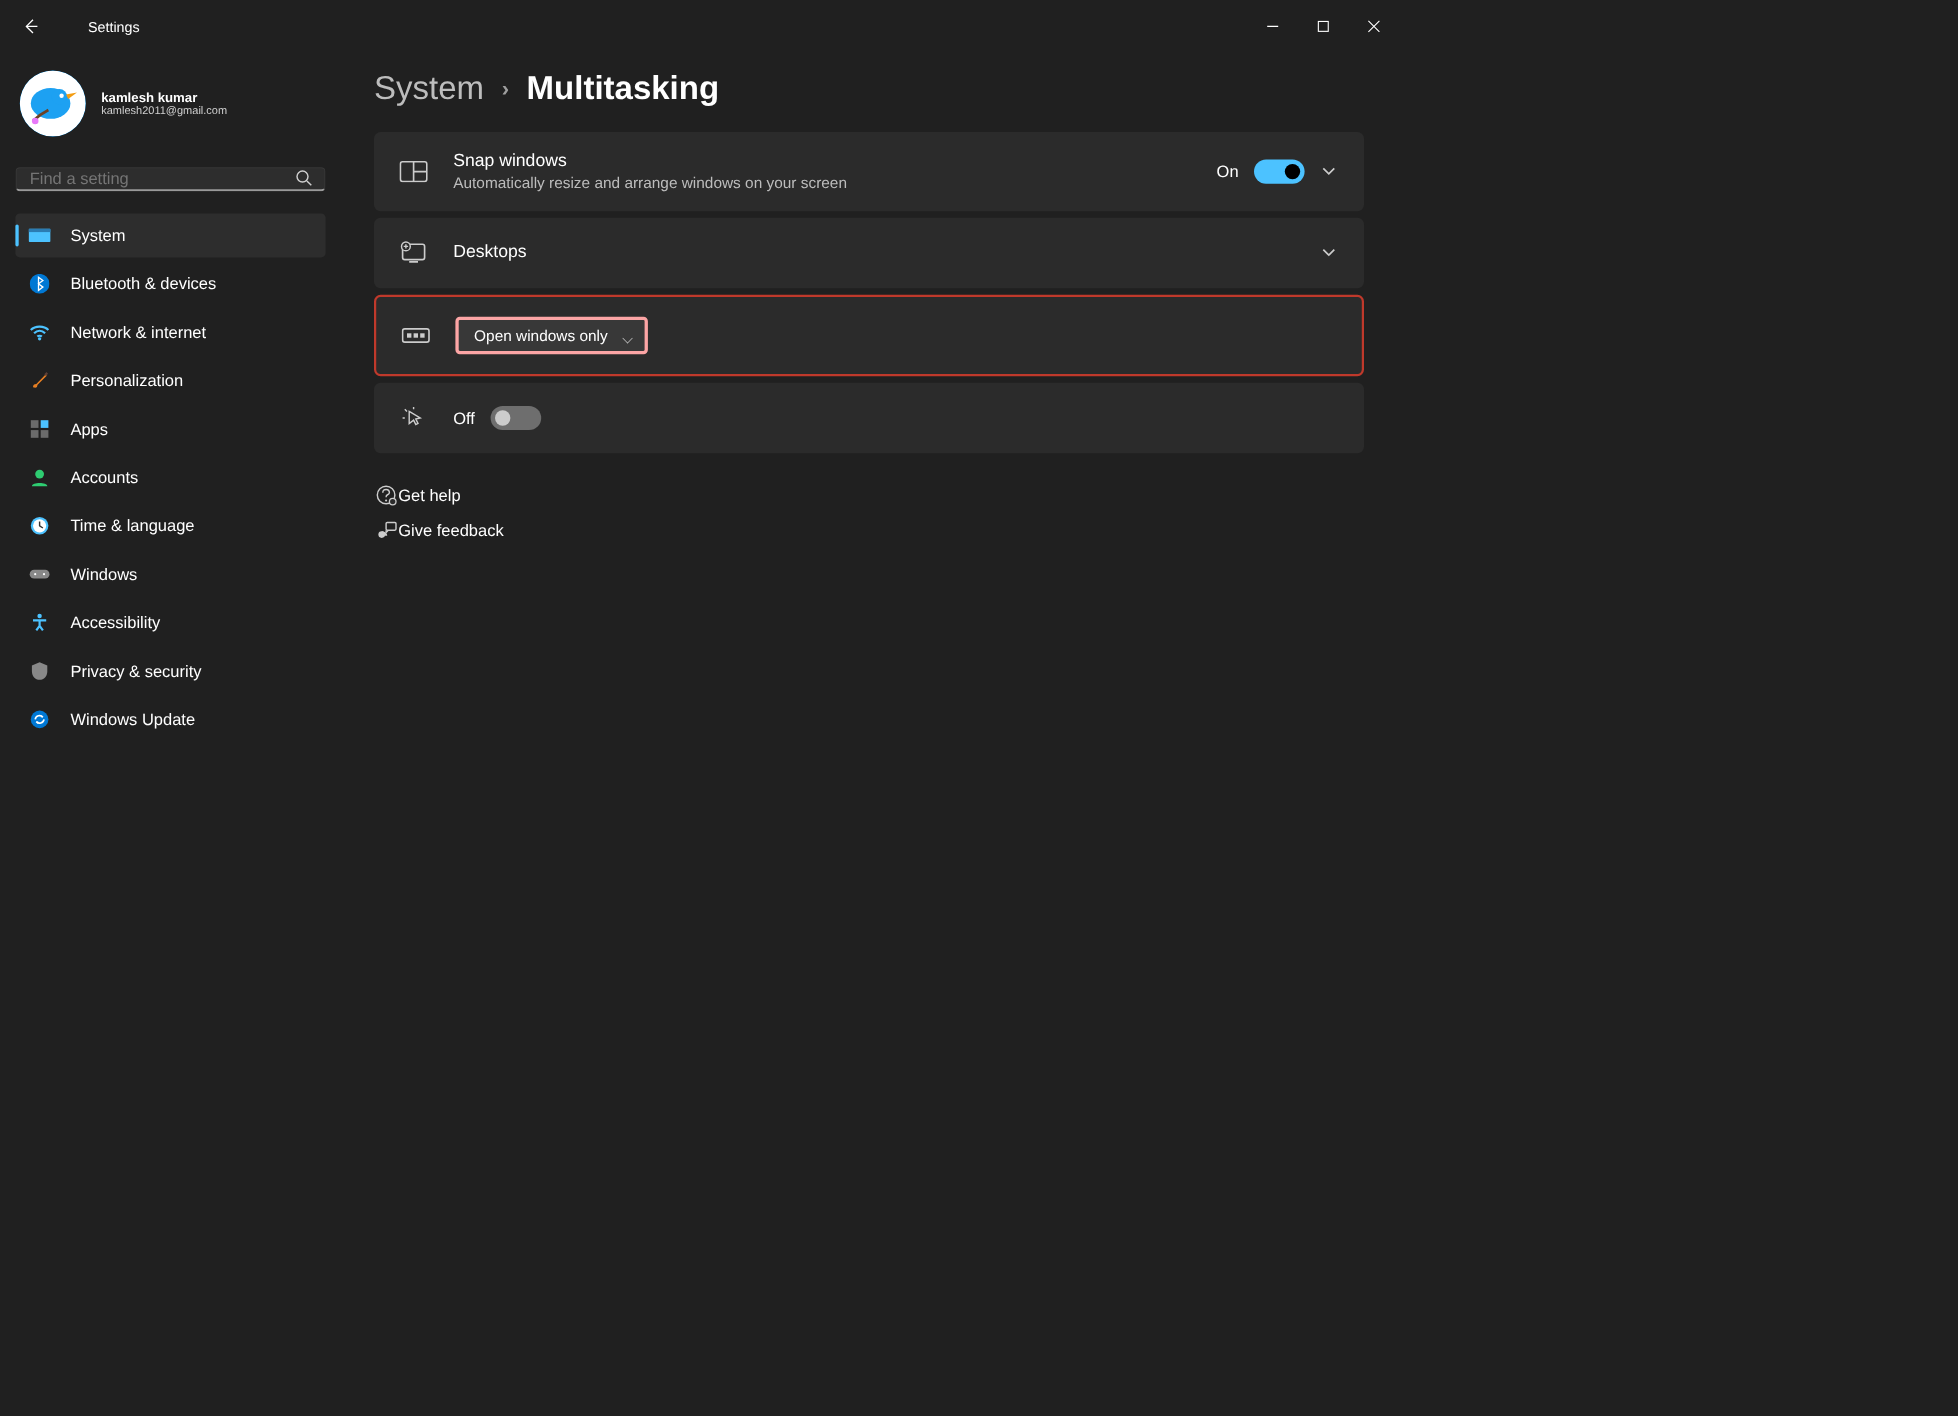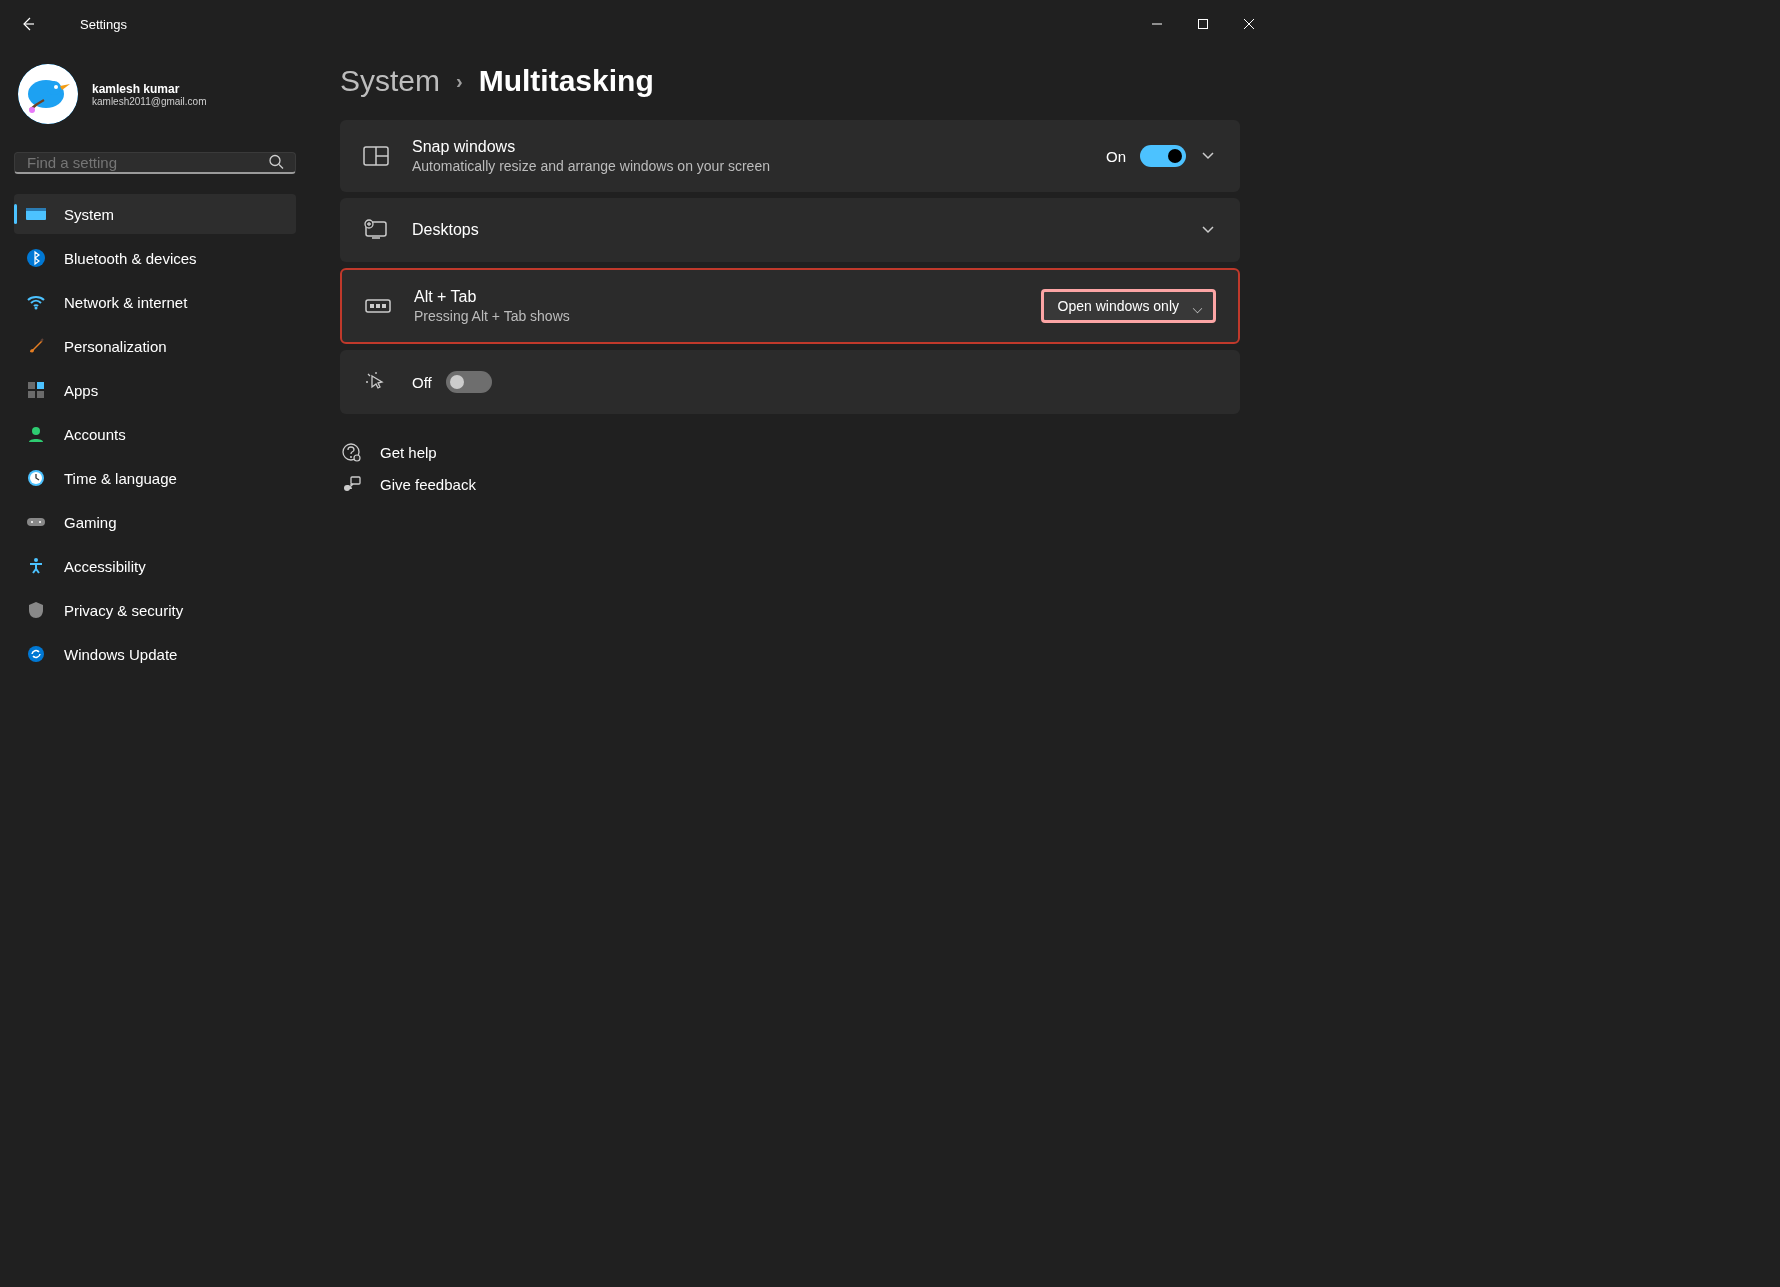--- a/index.html
+++ b/index.html
@@ -212,21 +212,20 @@
       width: 10px;
       height: 10px;
       border-right: 1.5px solid #ccc;
       border-bottom: 1.5px solid #ccc;
       transform: rotate(45deg) scale(0.6);
     }
     .footer-links { margin-top: 28px; display: flex; flex-direction: column; gap: 12px; }
     .footer-link {
       display: flex;
       align-items: center;
-      gap: 18px;
       font-size: 15px;
       cursor: pointer;
     }
     .footer-link .fl-icon { width: 22px; display:flex; justify-content:center; }
   </style>
 </head>
 <body>
 
 <div class="titlebar">
   <div class="back-btn">
@@ -353,21 +352,21 @@
         <span>Time &amp; language</span>
       </div>
       <div class="nav-item">
         <span class="nav-icon">
             <svg width="20" height="14" viewBox="0 0 20 14">
               <rect x="1" y="3" width="18" height="8" rx="4" fill="#888"></rect>
               <circle cx="6" cy="7" r="1" fill="#fff"></circle>
               <circle cx="14" cy="7" r="1" fill="#fff"></circle>
             </svg>
           </span>
-        <span>Gaming</span>
+        <span>Windows</span>
       </div>
       <div class="nav-item">
         <span class="nav-icon">
             <svg width="18" height="18" viewBox="0 0 18 18">
               <circle cx="9" cy="3" r="2" fill="#4cc2ff"></circle>
               <path d="M3 7h12M9 7v5m-3 4 3-4 3 4" stroke="#4cc2ff" stroke-width="2" fill="none"></path>
             </svg>
           </span>
         <span>Accessibility</span>
       </div>
@@ -444,24 +443,20 @@
 
     <div class="card highlight">
       <span class="card-icon">
         <svg width="26" height="18" viewBox="0 0 26 18">
             <rect x="1" y="3" width="24" height="12" rx="2" stroke="#ccc" stroke-width="1.5" fill="none"></rect>
             <rect x="5" y="7" width="4" height="4" fill="#ccc"></rect>
             <rect x="11" y="7" width="4" height="4" fill="#ccc"></rect>
             <rect x="17" y="7" width="4" height="4" fill="#ccc"></rect>
           </svg>
       </span>
-      <div class="card-body">
-        <div class="card-title">Alt + Tab</div>
-        <div class="card-sub">Pressing Alt + Tab shows</div>
-      </div>
       <div class="card-tail">
         <div class="dropdown">
           <span>Open windows only</span>
         </div>
       </div>
     </div>
 
     <div class="card">
       <span class="card-icon">
         <svg width="24" height="24" viewBox="0 0 24 24">

